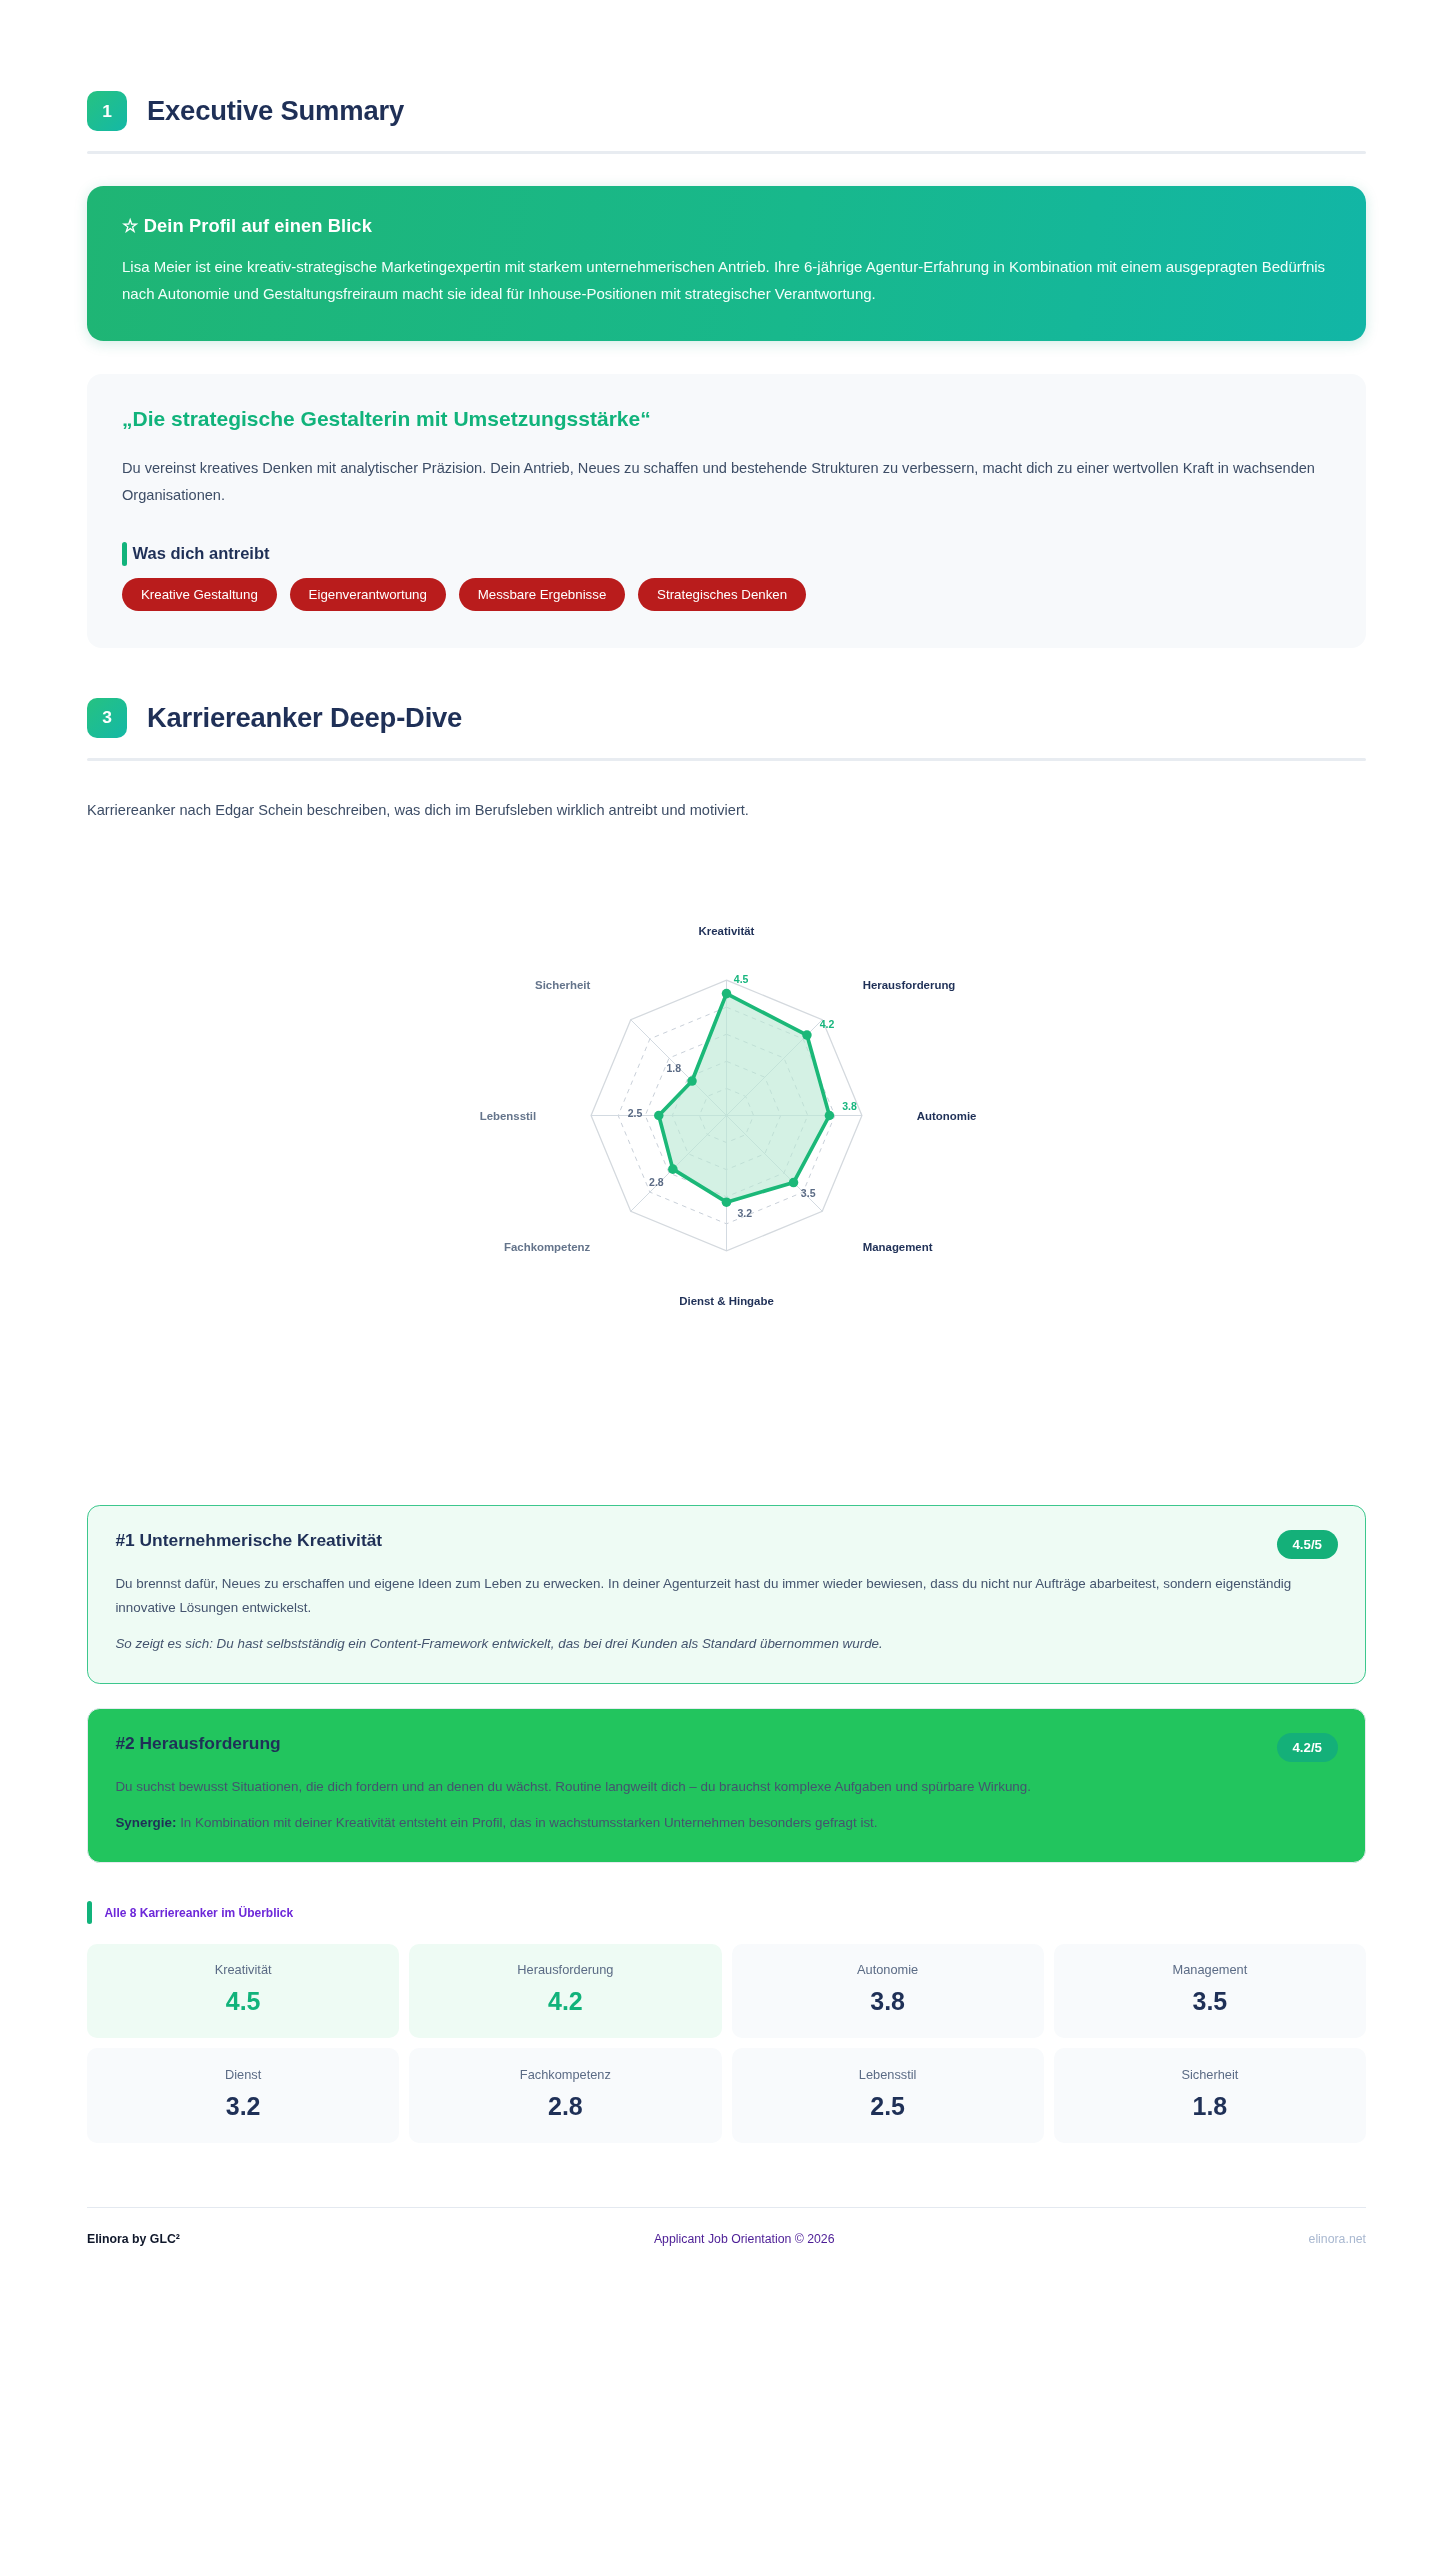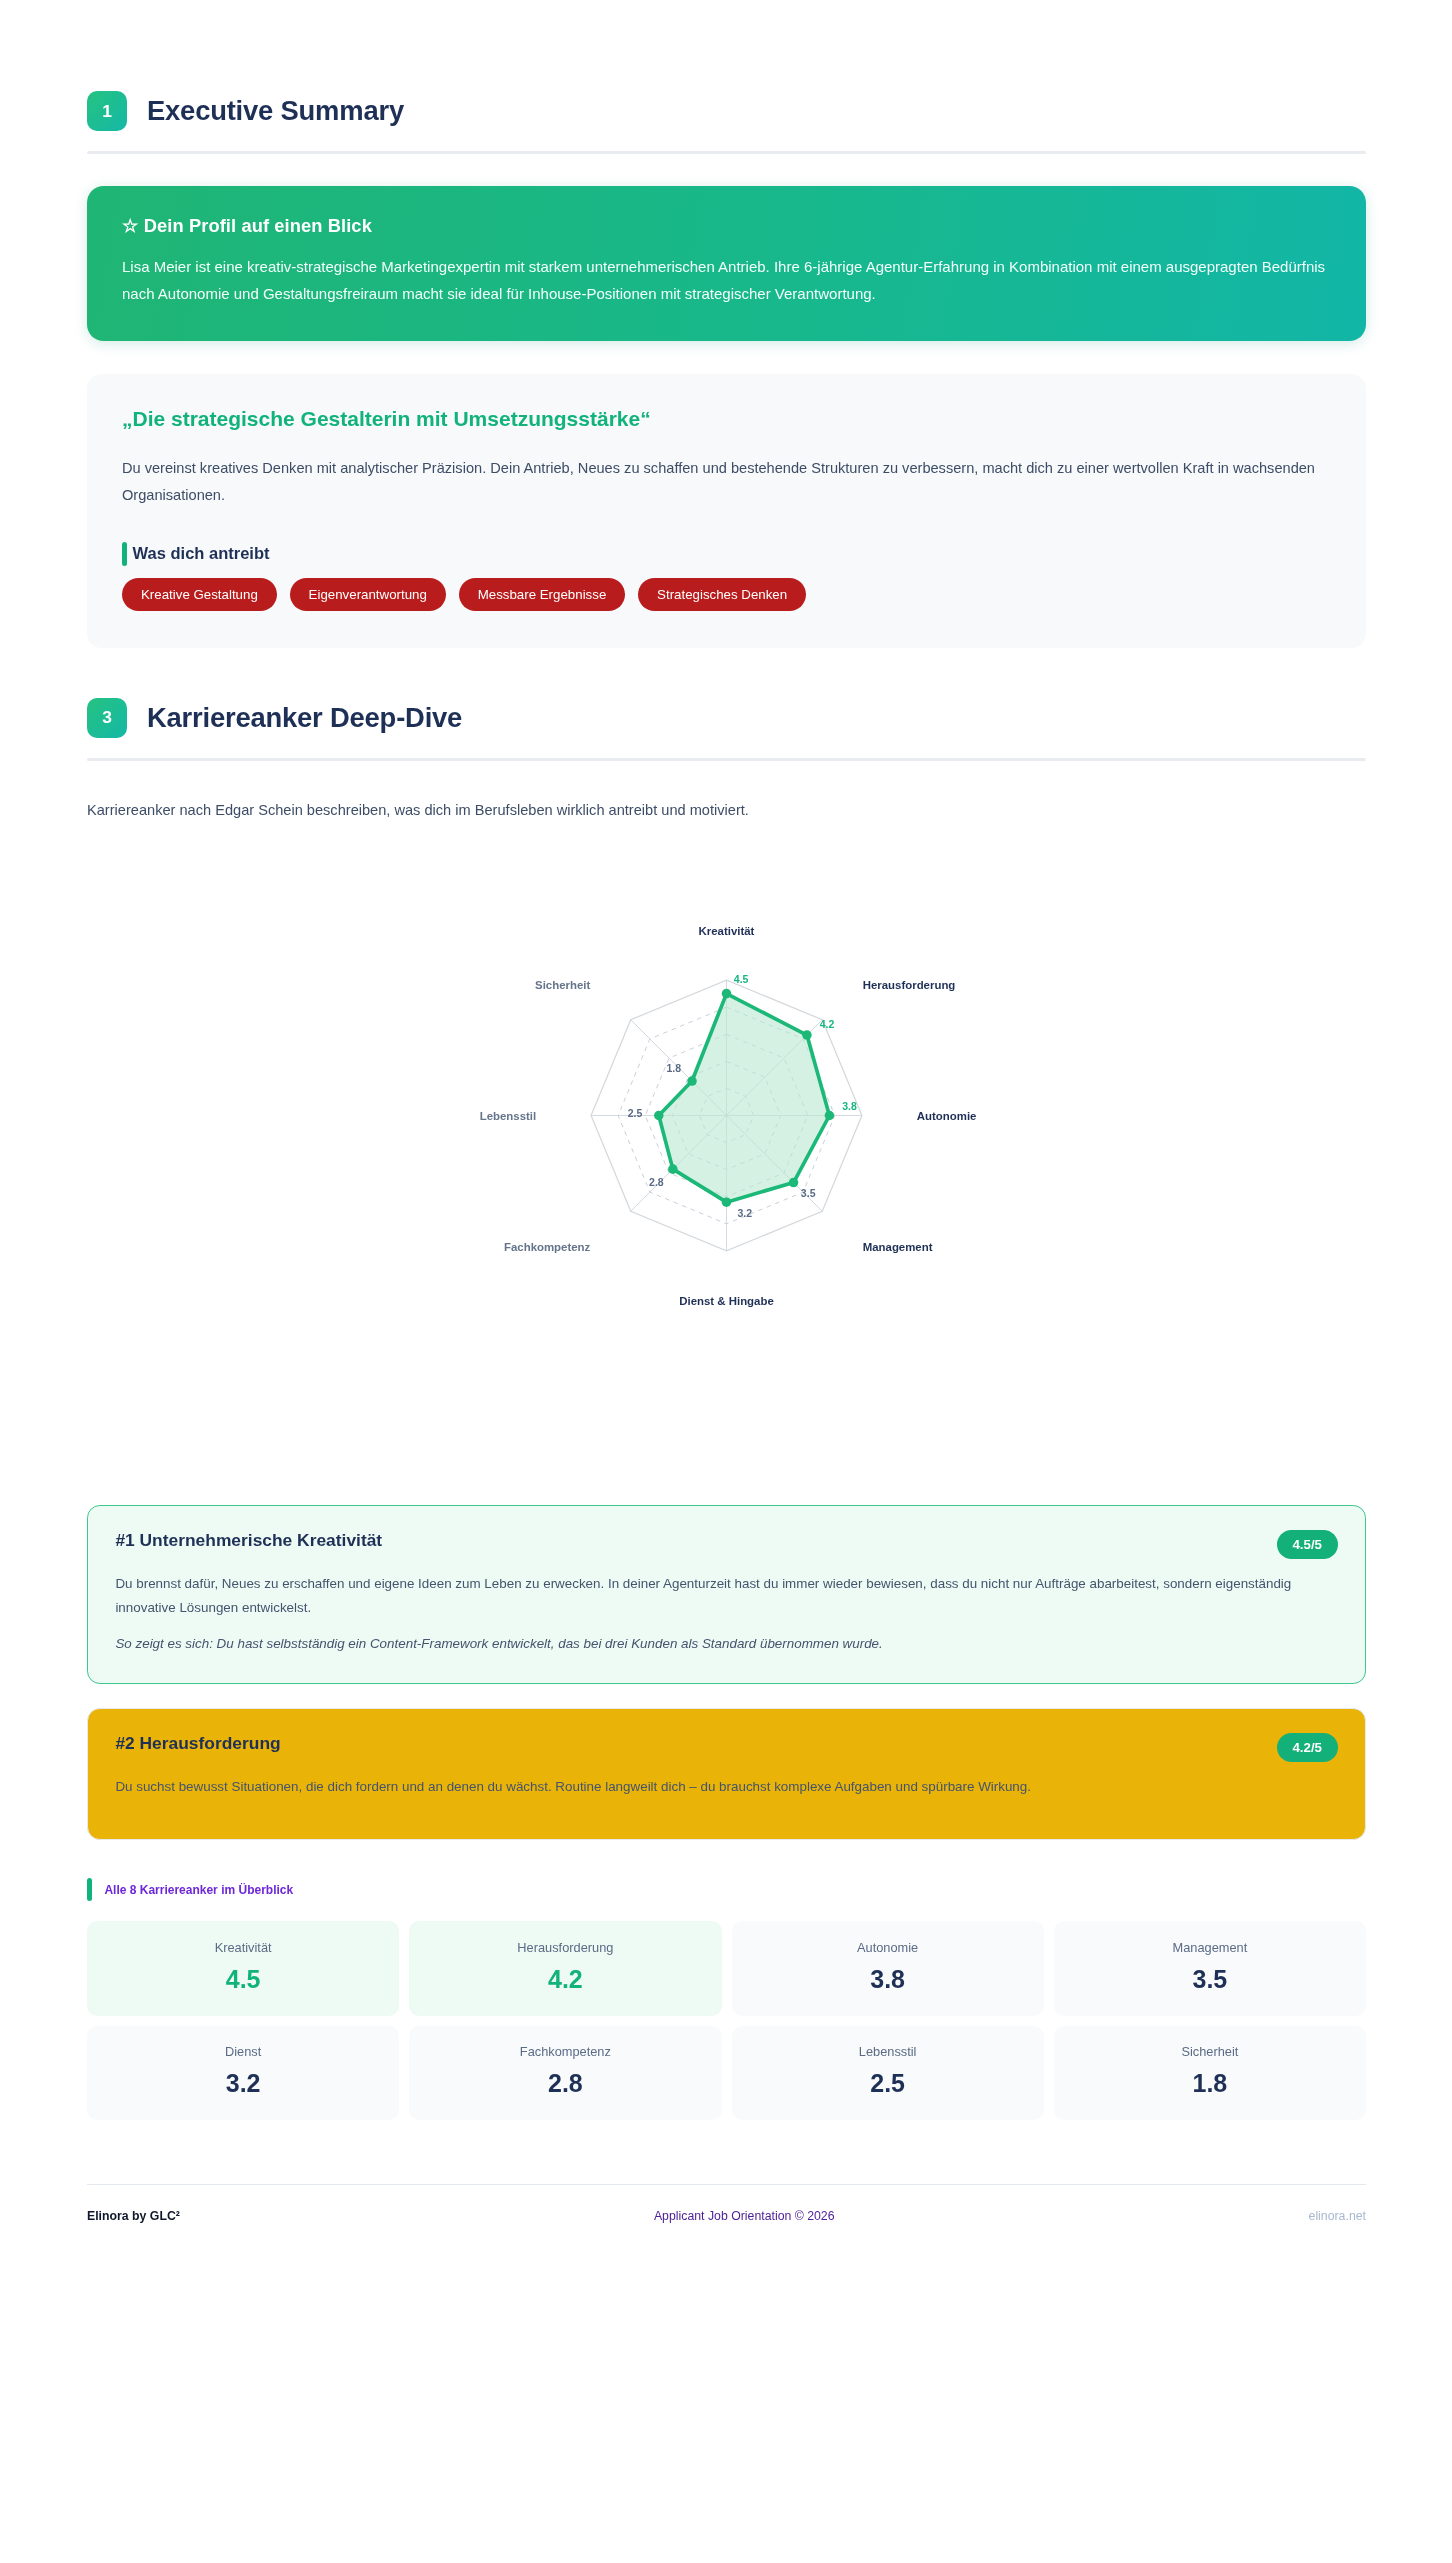--- a/index.html
+++ b/index.html
@@ -149,21 +149,21 @@
     margin-top: 24px;
     border-radius: 12.8px;
     padding: 24px 27.4px 27.4px 27.4px;
     position: relative;
   }
   .anchor-card.top {
     background: #eefbf4;
     border: 1.8px solid #3cc78d;
   }
   .anchor-card.plain {
-    background: #eab308;
+    background: #22c55e;
     border: 1.4px solid #e6eaf0;
   }
   .anchor-head {
     display: flex;
     align-items: flex-start;
     justify-content: space-between;
     gap: 18.3px;
     margin-bottom: 12.8px;
   }
   .anchor-title {
@@ -362,20 +362,21 @@
     <p class="anchor-body">Du brennst dafür, Neues zu erschaffen und eigene Ideen zum Leben zu erwecken. In deiner Agenturzeit hast du immer wieder bewiesen, dass du nicht nur Aufträge abarbeitest, sondern eigenständig innovative Lösungen entwickelst.</p>
     <p class="anchor-evidence">So zeigt es sich: Du hast selbstständig ein Content-Framework entwickelt, das bei drei Kunden als Standard übernommen wurde.</p>
   </div>
 
   <div class="anchor-card plain">
     <div class="anchor-head">
       <div class="anchor-title">#2 Herausforderung</div>
       <div class="score-badge">4.2/5</div>
     </div>
     <p class="anchor-body">Du suchst bewusst Situationen, die dich fordern und an denen du wächst. Routine langweilt dich – du brauchst komplexe Aufgaben und spürbare Wirkung.</p>
+    <p class="anchor-synergy"><b>Synergie:</b><span> In Kombination mit deiner Kreativität entsteht ein Profil, das in wachstumsstarken Unternehmen besonders gefragt ist.</span></p>
   </div>
 
   <div class="overview-head">
     <span class="bar"></span>
     <span class="txt">Alle 8 Karriereanker im Überblick</span>
   </div>
 
   <div class="grid8">
     <div class="gcell hl">
       <div class="lbl">Kreativität</div>

